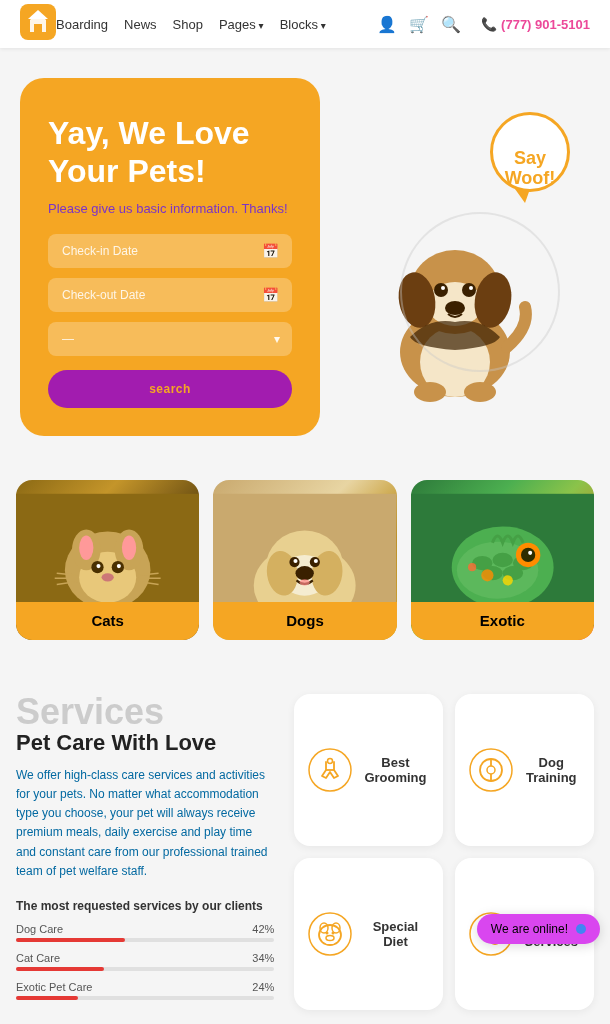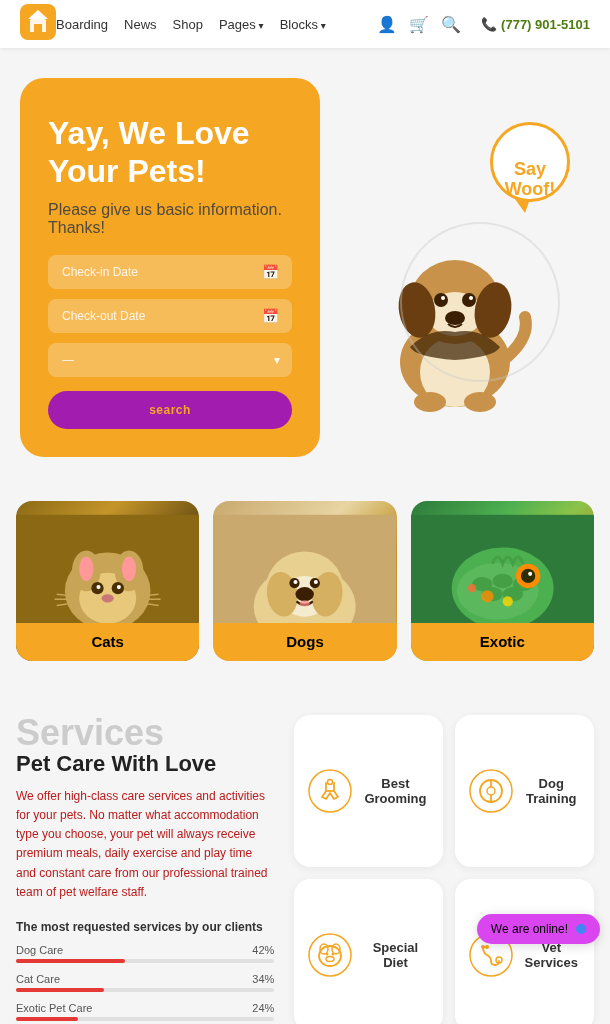--- a/index.html
+++ b/index.html
@@ -13,21 +13,21 @@
       padding: 4px 20px;
       gap: 0;
       box-shadow: 0 1px 4px rgba(0,0,0,0.08);
       position: sticky; top: 0; z-index: 100;
     }
     .nav-links { display: flex; gap: 16px; flex: 1; }
     .nav-link { font-size: 13px; color: #333; text-decoration: none; font-weight: 500; cursor: pointer; }
     .nav-link.has-arrow::after { content: ' ▾'; font-size: 10px; }
     .nav-icons { display: flex; gap: 12px; align-items: center; }
     .nav-icon { font-size: 16px; color: #555; cursor: pointer; }
-    .phone-link { font-size: 13px; color: #4d7c0f; font-weight: 600; cursor: pointer; margin-left: 8px; }
+    .phone-link { font-size: 13px; color: #ec4899; font-weight: 600; cursor: pointer; margin-left: 8px; }
 
     
     .hero {
       background: #f5f5f5;
       padding: 30px 20px 20px;
       display: flex;
       gap: 0;
       align-items: center;
       min-height: 380px;
       position: relative;
@@ -41,22 +41,22 @@
       z-index: 2;
     }
     .hero-title {
       font-size: 32px;
       font-weight: 800;
       color: #fff;
       line-height: 1.2;
       margin-bottom: 10px;
     }
     .hero-subtitle {
-      font-size: 16px;
-      color: #404040;
+      font-size: 13px;
+      color: #6d28d9;
       margin-bottom: 18px;
       opacity: 0.9;
     }
     .hero-input-wrap {
       position: relative;
       margin-bottom: 10px;
     }
     .hero-input-wrap input {
       width: 100%;
       background: rgba(255,255,255,0.25);
@@ -238,21 +238,21 @@
       line-height: 1;
     }
     .services-title-black {
       font-size: 22px;
       font-weight: 800;
       color: #222;
       margin-bottom: 10px;
     }
     .services-desc {
       font-size: 12px;
-      color: #b91c1c;
+      color: #0369a1;
       line-height: 1.6;
       margin-bottom: 18px;
     }
     .services-most-requested {
       font-size: 12px;
       font-weight: 700;
       color: #333;
       margin-bottom: 10px;
     }
     .progress-item { margin-bottom: 10px; }

